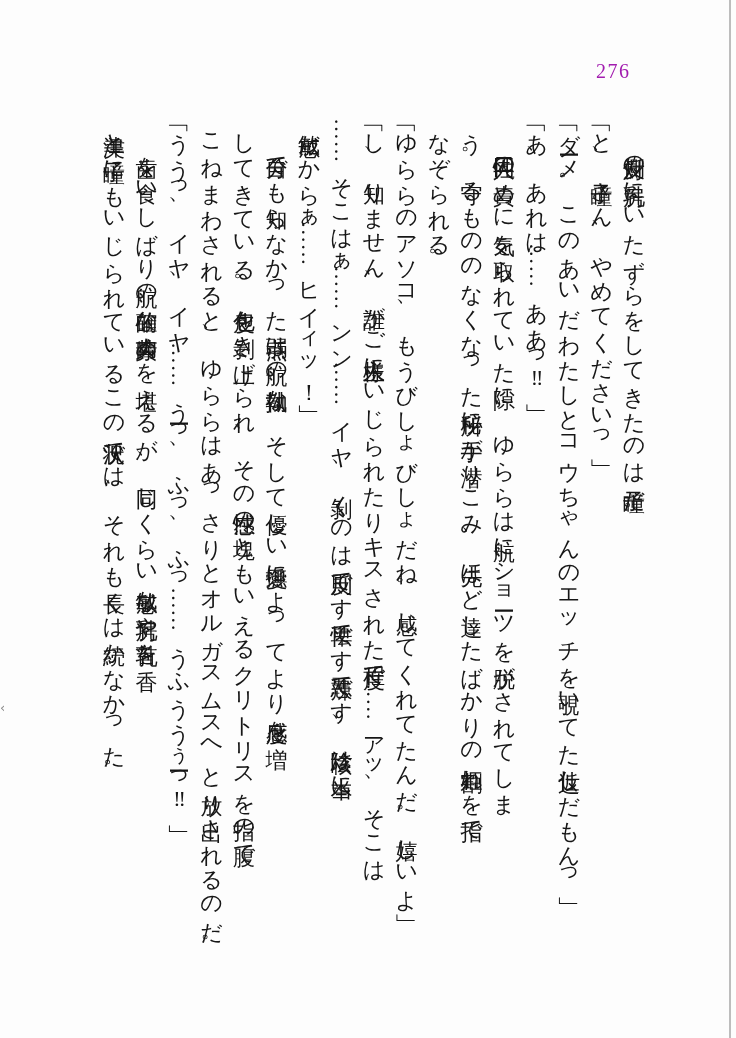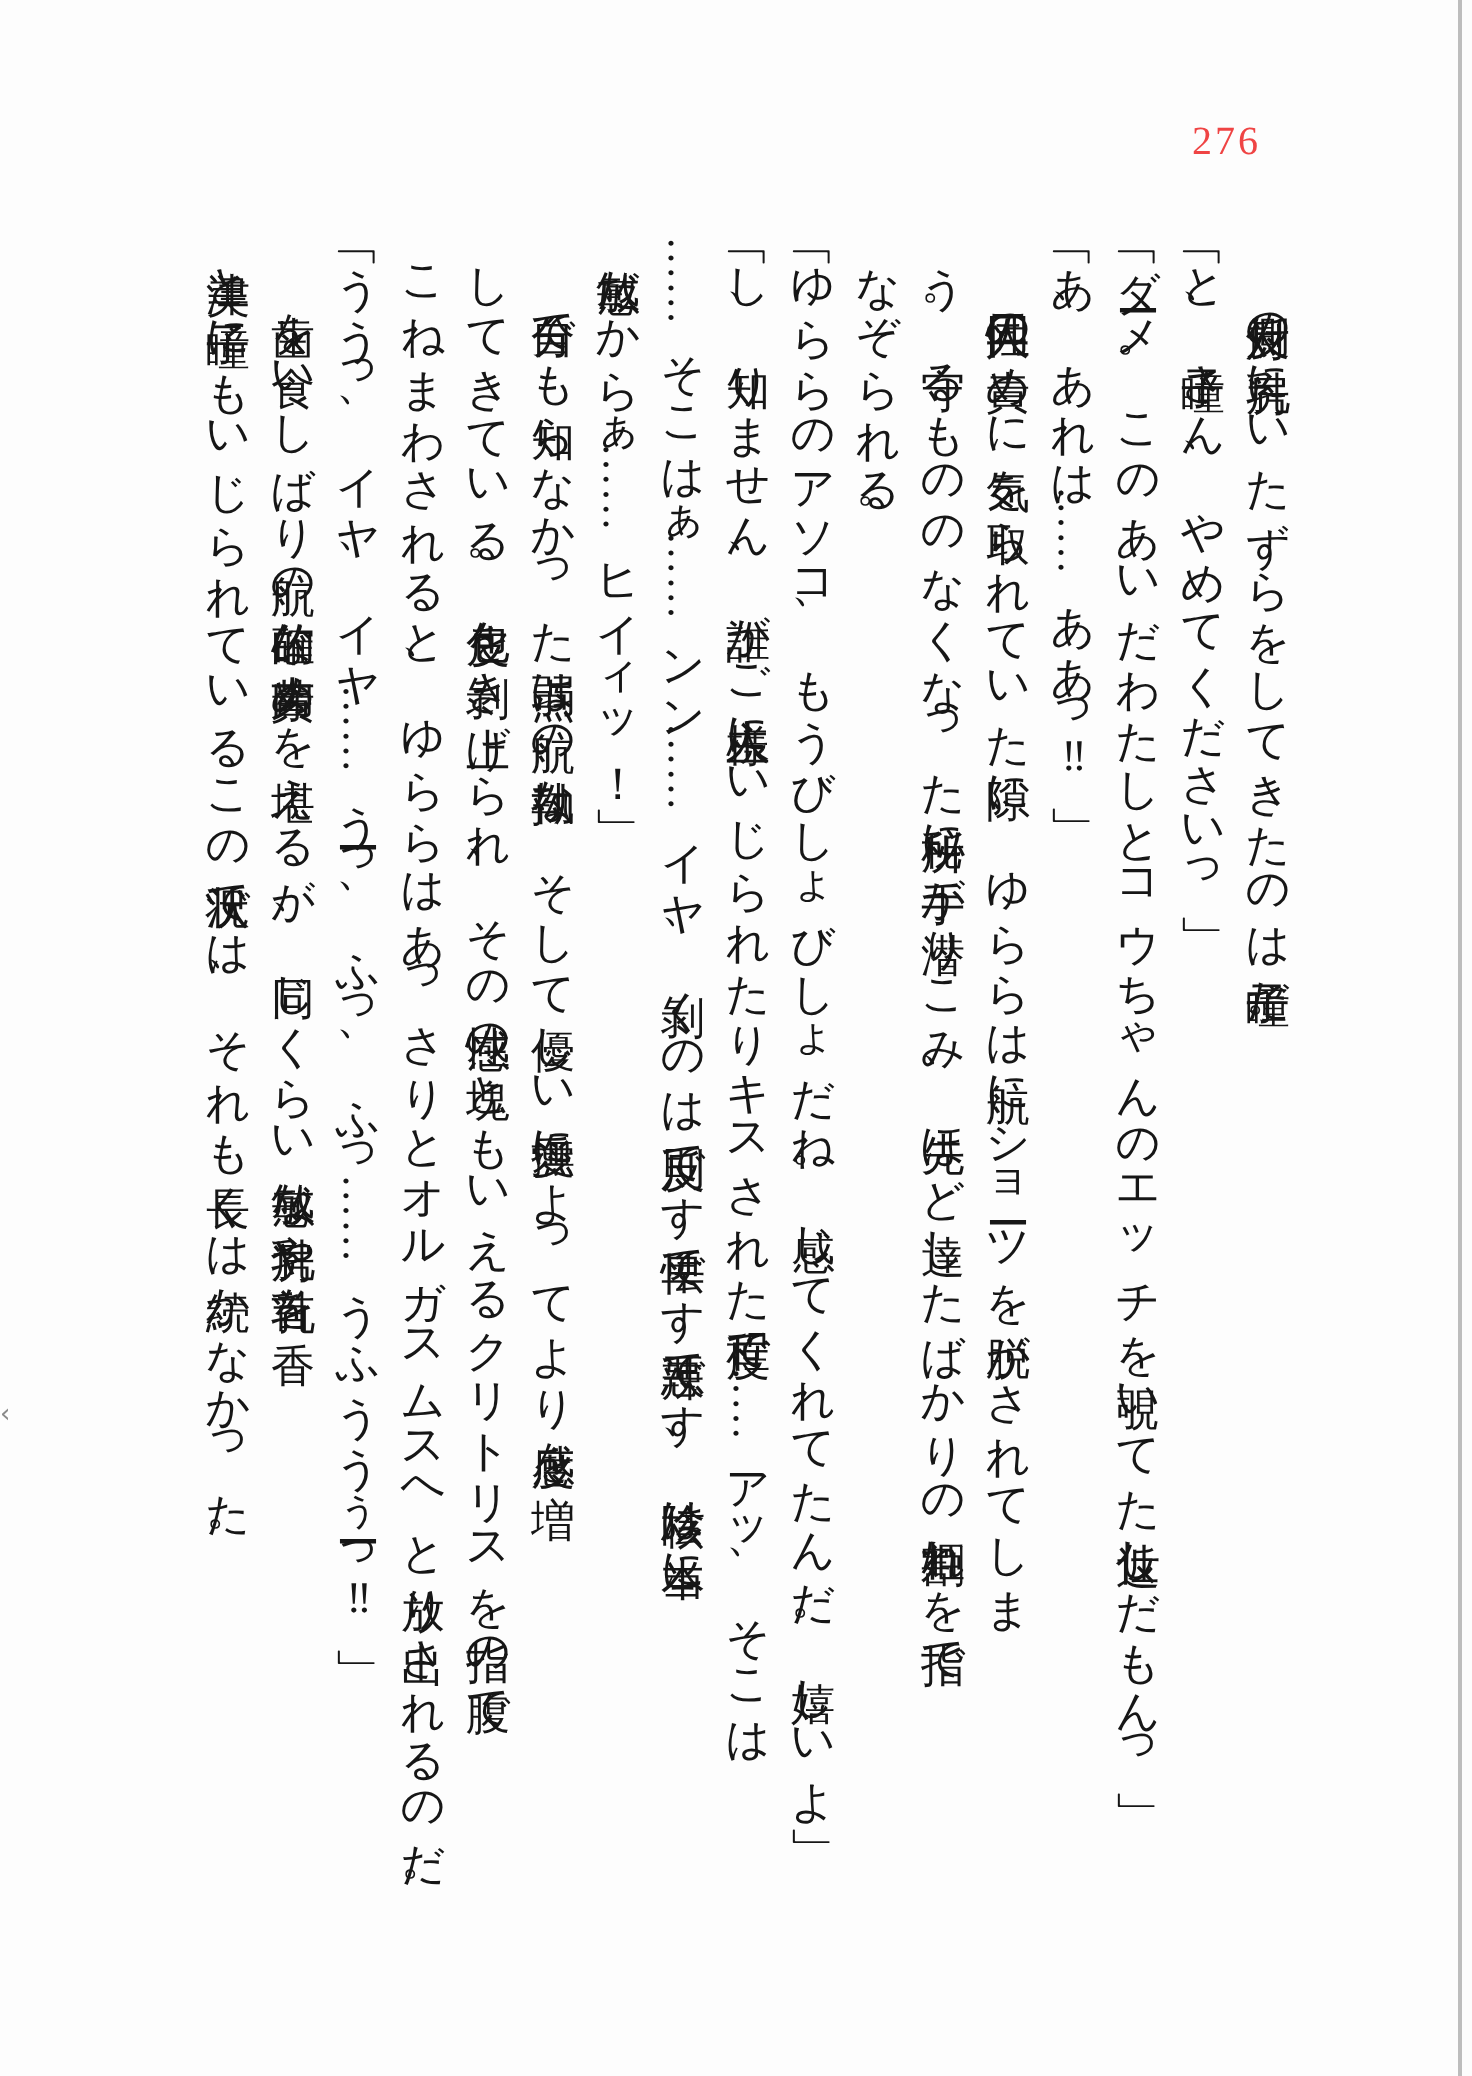--- a/index.html
+++ b/index.html
@@ -18,21 +18,21 @@
     position: absolute;
     inset: 0;
     background: #fdfdfd;
   }
   .page-number {
     position: absolute;
     top: 60px;
     left: 596px;
     font-size: 20px;
     letter-spacing: 1.5px;
-    color: #ef4444;
+    color: #a21caf;
   }
   .text-block {
     position: absolute;
     top: 118px;
     right: 86px;
     width: 554px;
     height: 852px;
     writing-mode: vertical-rl;
     text-orientation: mixed;
     font-size: 22px;

